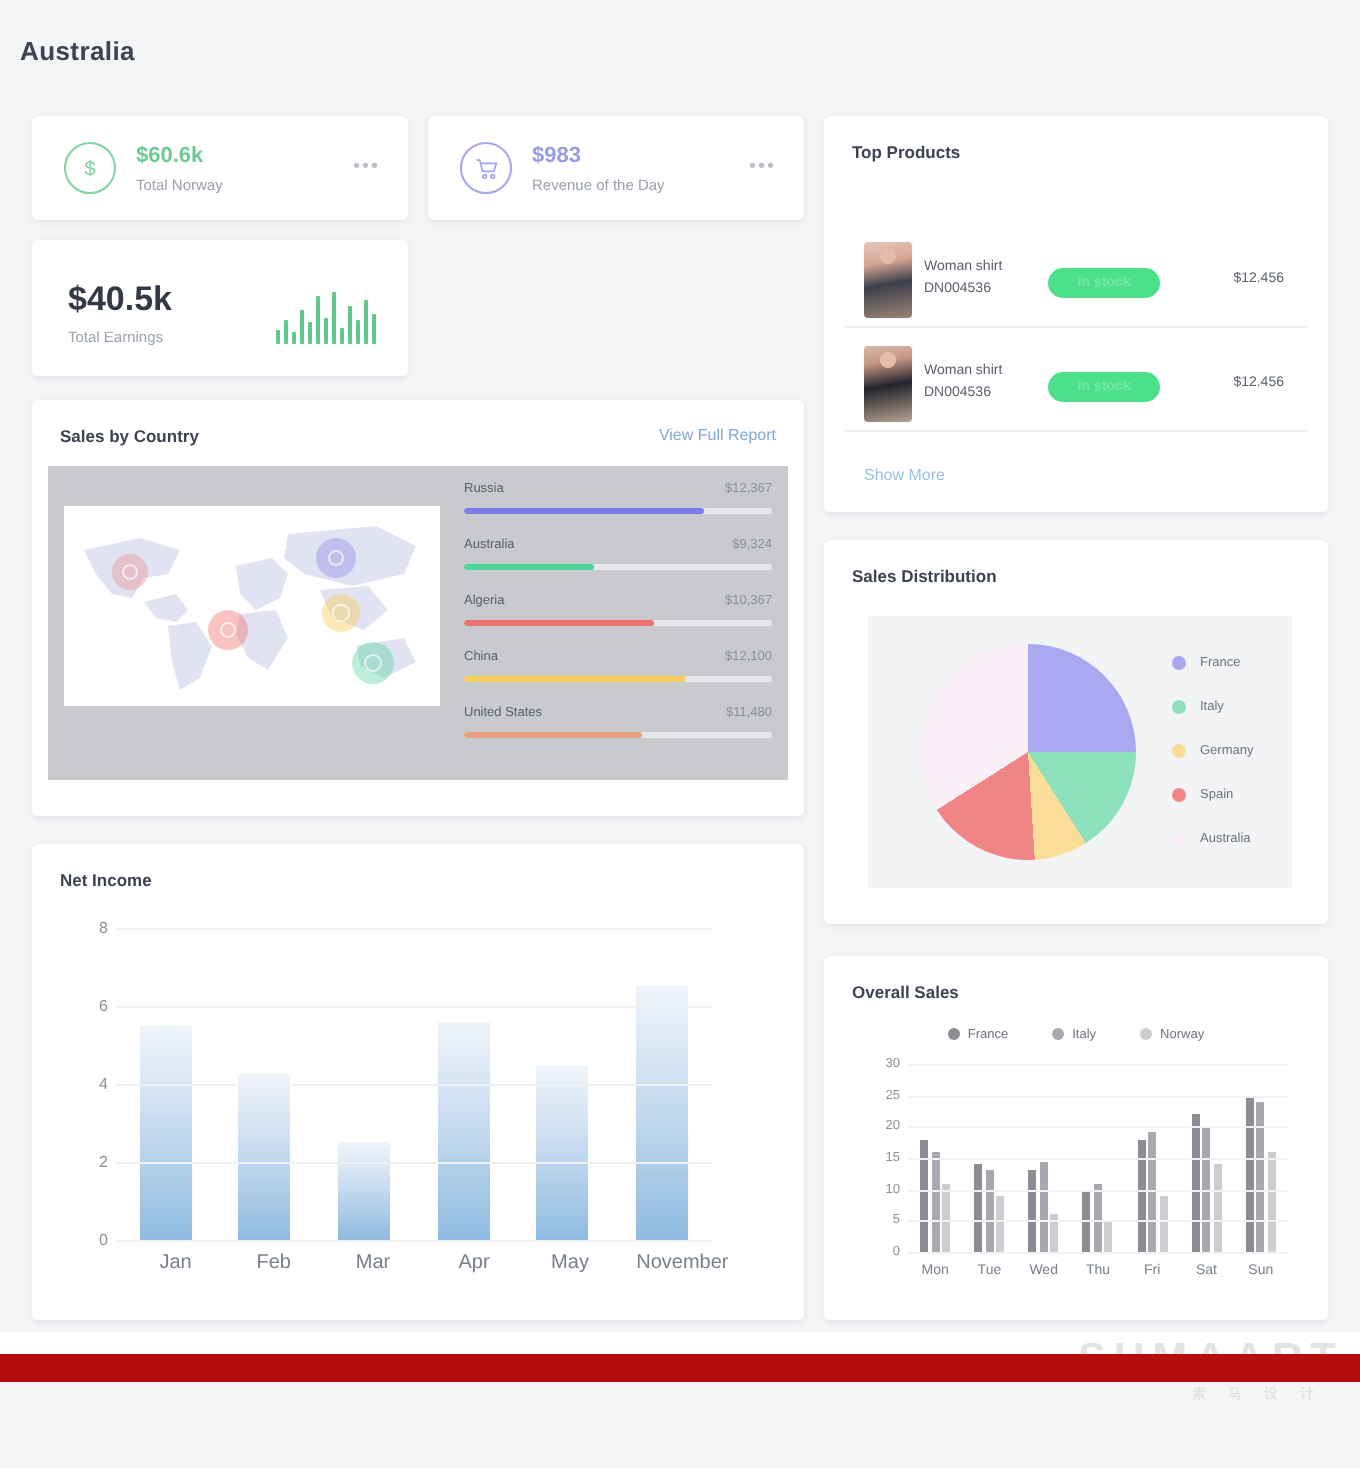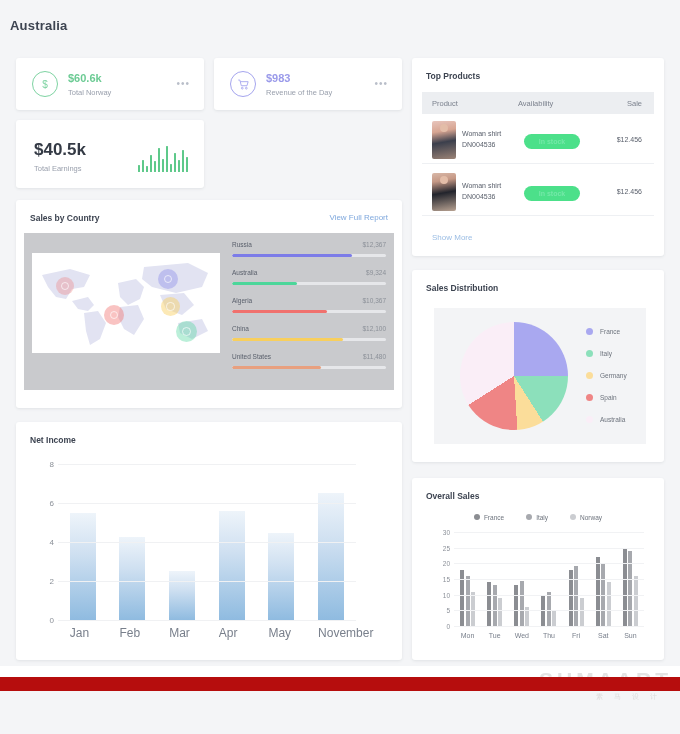--- a/index.html
+++ b/index.html
@@ -145,21 +145,21 @@
     display: flex; align-items: flex-end; justify-content: space-around;
   }
   .ni-bar {
     width: 26px;
     background: linear-gradient(180deg,#eef4fa 0%,#cfe0f1 38%,#8fbbe0 100%);
   }
   .ni-xlabels {
     position: absolute; left: 42px; right: 46px; bottom: 20px; height: 14px;
     display: flex; justify-content: space-around;
   }
-  .ni-xlabels span { font-size: 12px; color: #787f8b; width: 26px; text-align: left; }
+  .ni-xlabels span { font-size: 10px; color: #787f8b; width: 26px; text-align: right; }
 
   
   .os-legend {
     position: absolute; left: 0; right: 0; top: 32px; height: 14px;
     display: flex; align-items: center; justify-content: center; gap: 22px;
   }
   .os-legend .li { display: flex; align-items: center; gap: 4px; }
   .os-legend .dot { width: 6px; height: 6px; border-radius: 50%; }
   .os-legend span { font-size: 6.5px; color: #6d737d; }
   .os-plot { position: absolute; left: 42px; right: 20px; top: 54px; bottom: 34px; }
@@ -254,25 +254,20 @@
         <i style="height: 18.9091px; background: rgb(94, 201, 138);"></i>
         <i style="height: 11.8182px; background: rgb(94, 201, 138);"></i>
         <i style="height: 22.4545px; background: rgb(94, 201, 138);"></i>
         <i style="height: 15.3636px; background: rgb(94, 201, 138);"></i>
       </div>
   </div>
 
 
   <div class="card" style="left:412px;top:58px;width:252px;height:198px;">
     <div class="panel-title">Top Products</div>
-    <div class="tp-head">
-      <span class="col-prod">Product</span>
-      <span class="col-avail">Availability</span>
-      <span class="col-sale">Sale</span>
-    </div>
 
     <div class="tp-row" style="top:58px;">
       <div class="thumb"></div>
       <div class="prod-txt">
         <div class="prod-name">Woman shirt</div>
         <div class="prod-sku">DN004536</div>
       </div>
       <div class="avail-cell"><span class="badge">In stock</span></div>
       <div class="sale-cell">$12.456</div>
     </div>

